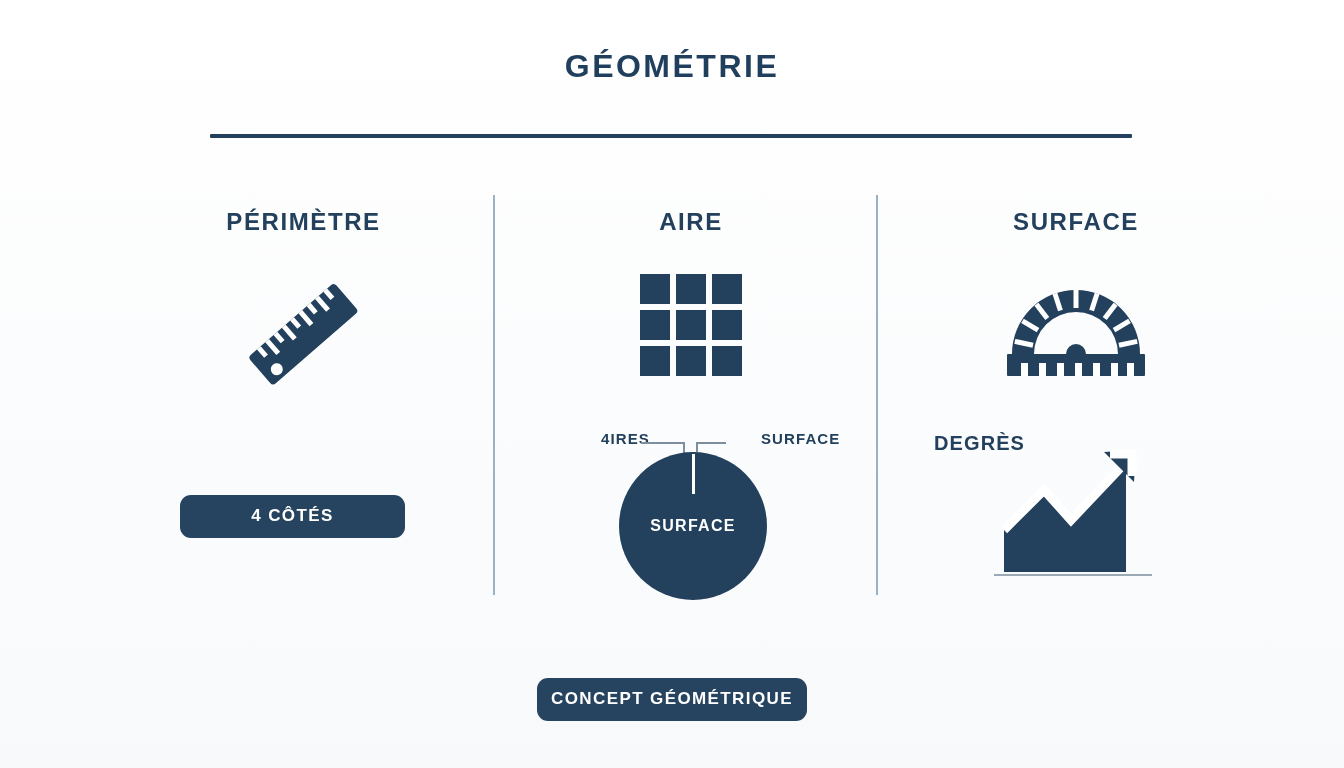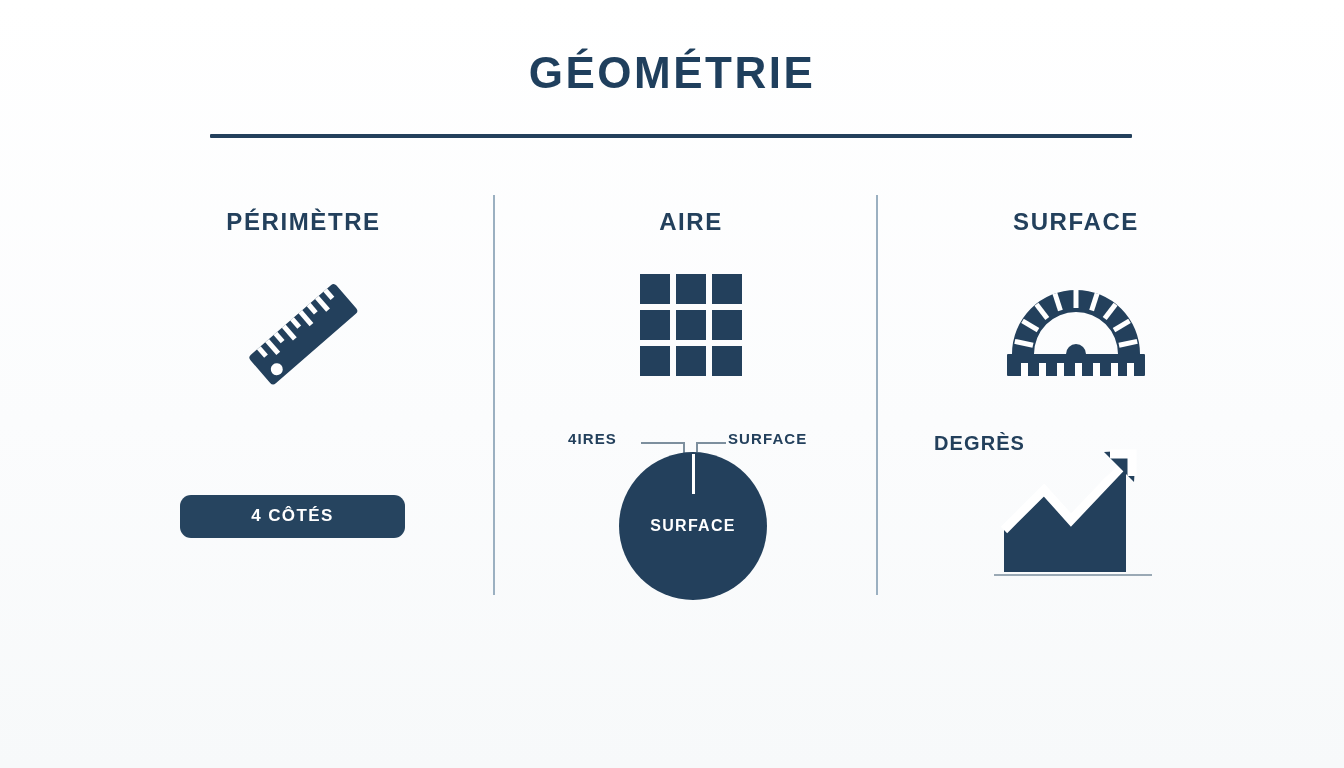--- a/index.html
+++ b/index.html
@@ -20,21 +20,21 @@
     background: linear-gradient(180deg, #ffffff 0%, #fbfcfd 55%, #f7f9fa 100%);
   }
 
   
   .title {
     position: absolute;
     top: 48px;
     left: 0;
     width: 1344px;
     text-align: center;
-    font-size: 44px;
+    font-size: 32px;
     font-weight: bold;
     letter-spacing: 2.5px;
     color: #1f3f5d;
   }
   .title-rule {
     position: absolute;
     top: 134px;
     left: 210px;
     width: 922px;
     height: 4px;
@@ -158,20 +158,21 @@
     background: #ffffff;
   }
   .callout {
     position: absolute;
     top: 0;
     font-size: 15px;
     font-weight: bold;
     letter-spacing: 1.1px;
     color: #23405c;
     white-space: nowrap;
+    margin-left: 33px;
   }
   .callout-left  { left: 62px; }
   .callout-right { left: 222px; }
   .leader {
     position: absolute;
     background: #7d8f9e;
   }
   .leader-l-h { left: 135px; top: 12px; width: 44px; height: 2px; }
   .leader-l-v { left: 177px; top: 12px; width: 2px; height: 16px; }
   .leader-r-h { left: 190px; top: 12px; width: 30px; height: 2px; }
@@ -340,14 +341,15 @@
           <path d="M118 14 L150 12 L148 44 L138 34 L128 24 Z" fill="#23405c"></path>
           <path d="M124 16 L146 16 L146 38" fill="none" stroke="#ffffff" stroke-width="9"></path>
         </svg>
 
         <div class="growth-baseline"></div>
       </div>
     </div>
 
   </div>
 
+  <div class="badge badge-footer">CONCEPT GÉOMÉTRIQUE</div>
 
 </div>
 
 </body></html>

